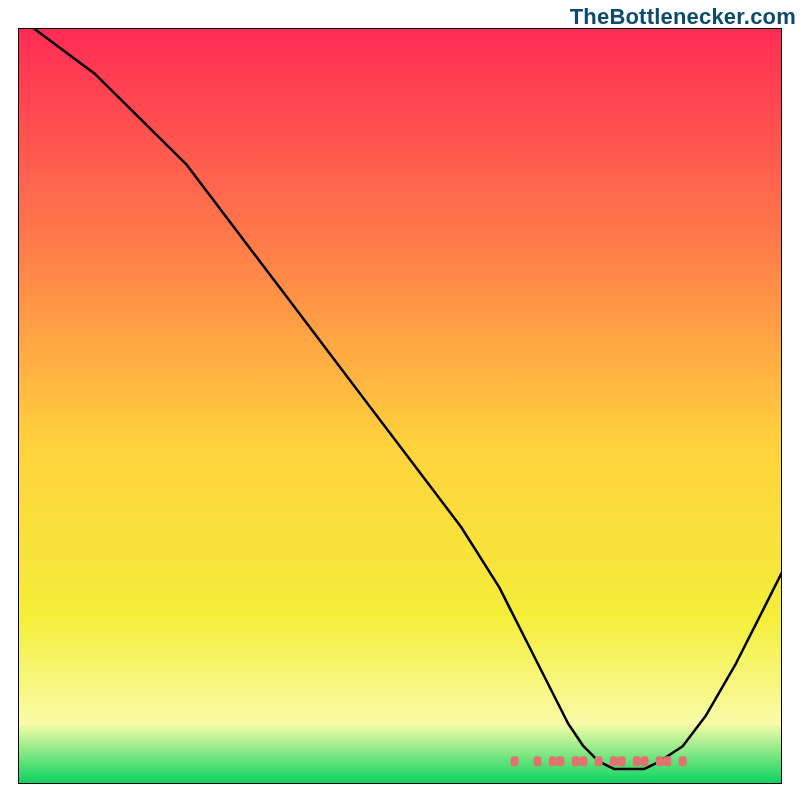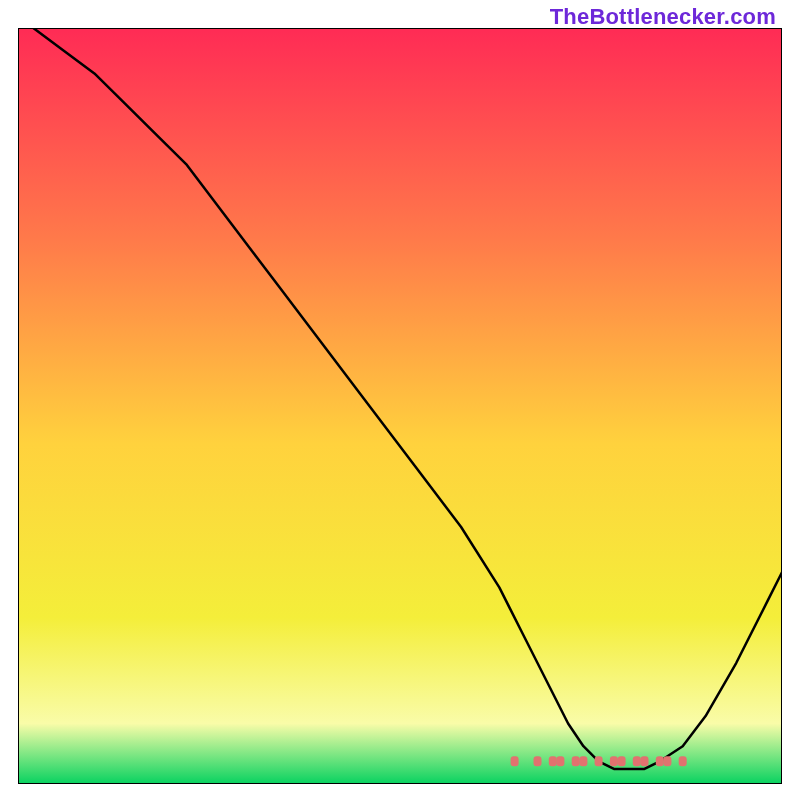--- a/index.html
+++ b/index.html
@@ -1,25 +1,25 @@
 <!DOCTYPE html>
 <html><head>
 <meta charset="utf-8">
 <style>
   * { margin: 0; padding: 0; box-sizing: border-box; }
   html, body { width: 800px; height: 800px; overflow: hidden; background: #fff; }
   .container { position: relative; width: 800px; height: 800px; }
   .attribution {
     position: absolute;
     top: 4px;
-    right: 24px;
+    right: 4px;
     font-family: Arial, Helvetica, sans-serif;
     font-size: 22px;
     font-weight: 700;
-    color: #6d28d9;
+    color: #0c4a6e;
     letter-spacing: 0.2px;
   }
   .plot {
     position: absolute;
     left: 18px;
     top: 28px;
     width: 764px;
     height: 756px;
   }
   .plot svg { display: block; width: 100%; height: 100%; }

